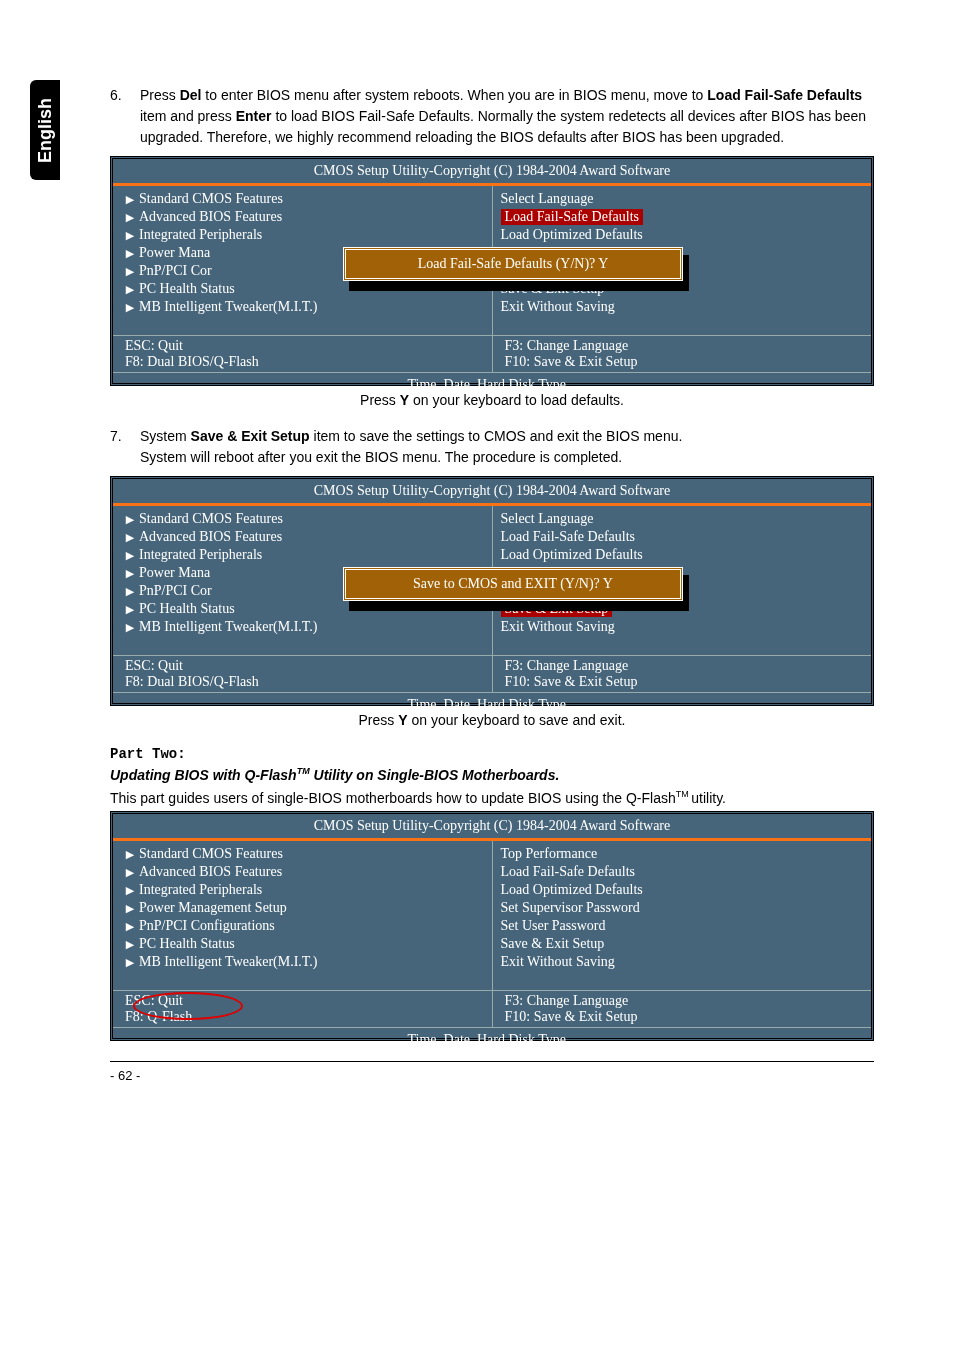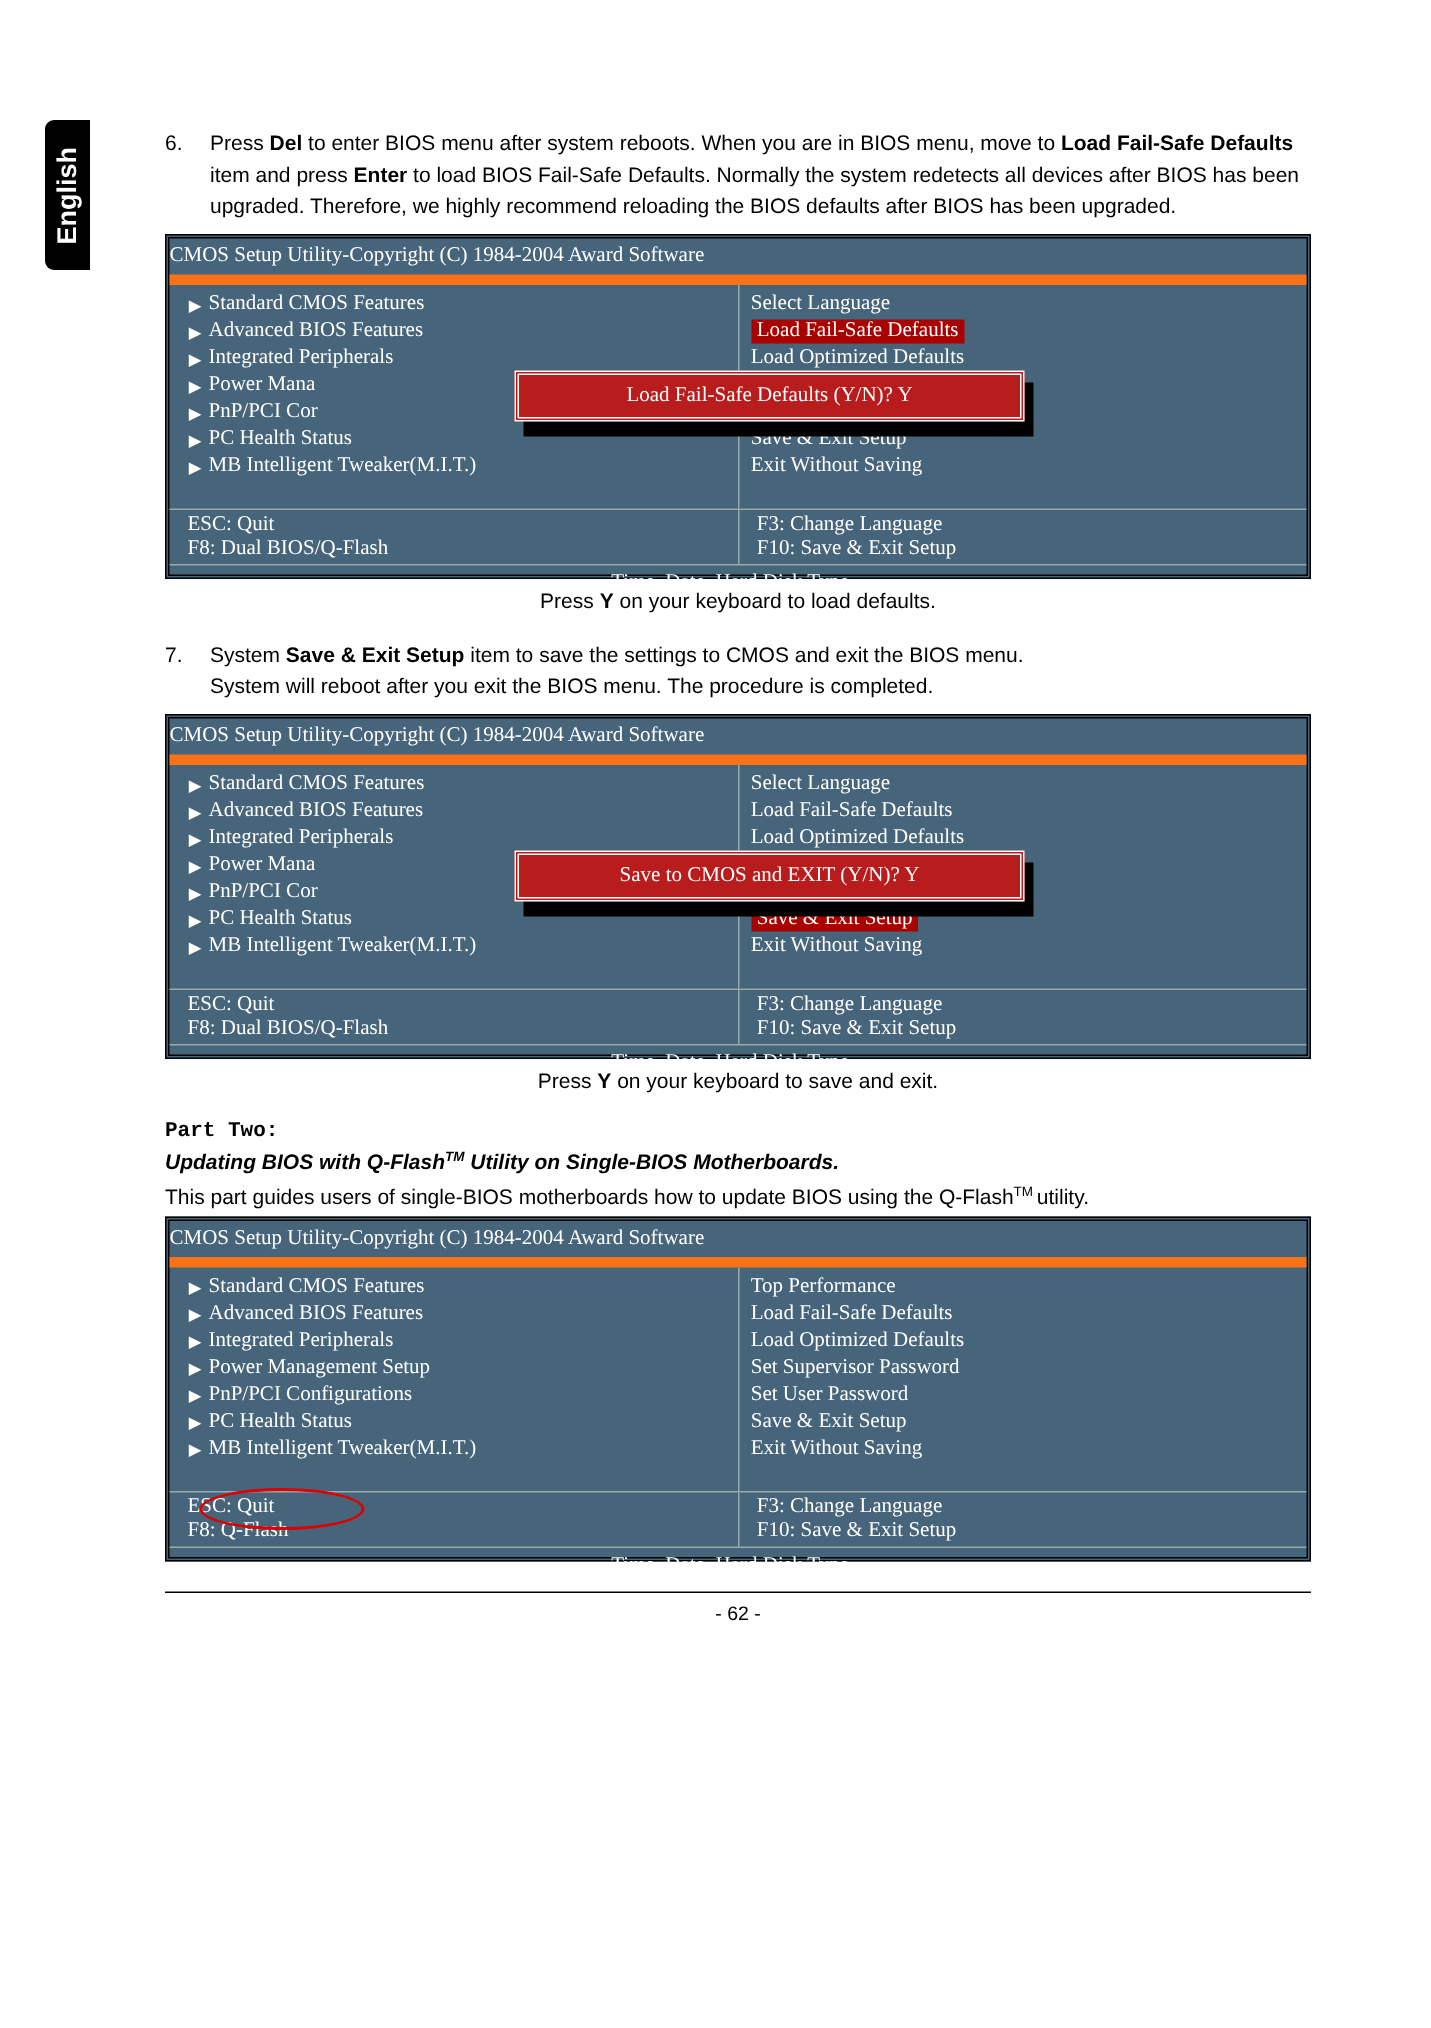--- a/index.html
+++ b/index.html
@@ -39,22 +39,23 @@
   .bios-box {
     border: 3px double #000;
     background: #46657a;
     color: #fff;
     font-family: "Times New Roman", serif;
     font-size: 14px;
     margin: 6px 0 4px 0;
     position: relative;
   }
   .bios-title {
+    text-align: center;
     padding: 4px 0;
-    border-bottom: 7px solid #f97316;
+    border-bottom: 3px solid #f97316;
   }
   .bios-body {
     display: flex;
     border-bottom: 1px solid #9aa;
   }
   .bios-col {
     flex: 1;
     padding: 4px 8px;
   }
   .bios-col.left { border-right: 1px solid #9aa; }
@@ -70,21 +71,21 @@
     display: flex;
     border-bottom: 1px solid #9aa;
   }
   .bios-help .bios-col { padding: 2px 12px; }
   .bios-hint { text-align: center; padding: 4px 0; }
   .popup {
     position: absolute;
     left: 230px;
     width: 340px;
     border: 3px double #fff;
-    background: #b91c1c;
+    background: #a16207;
     color: #fff;
     text-align: center;
     padding: 6px 4px;
     font-family: "Times New Roman", serif;
     z-index: 5;
   }
   .popup-shadow {
     position: absolute;
     left: 236px;
     width: 340px;
@@ -104,21 +105,21 @@
     z-index: 6;
   }
   .footer {
     border-top: 1px solid #000;
     margin-top: 20px;
     padding-top: 6px;
     display: flex;
     font-size: 13px;
   }
   .footer .left { flex: 1; }
-  .footer .mid { flex: 1; text-align: center; }
+  .footer .mid { flex: 1; text-align: left; }
 </style>
 </head>
 <body>
 
 <div class="side-tab">English</div>
 
 <div class="page">
 
   <div class="step-row">
     <div class="step-num">6.</div>

